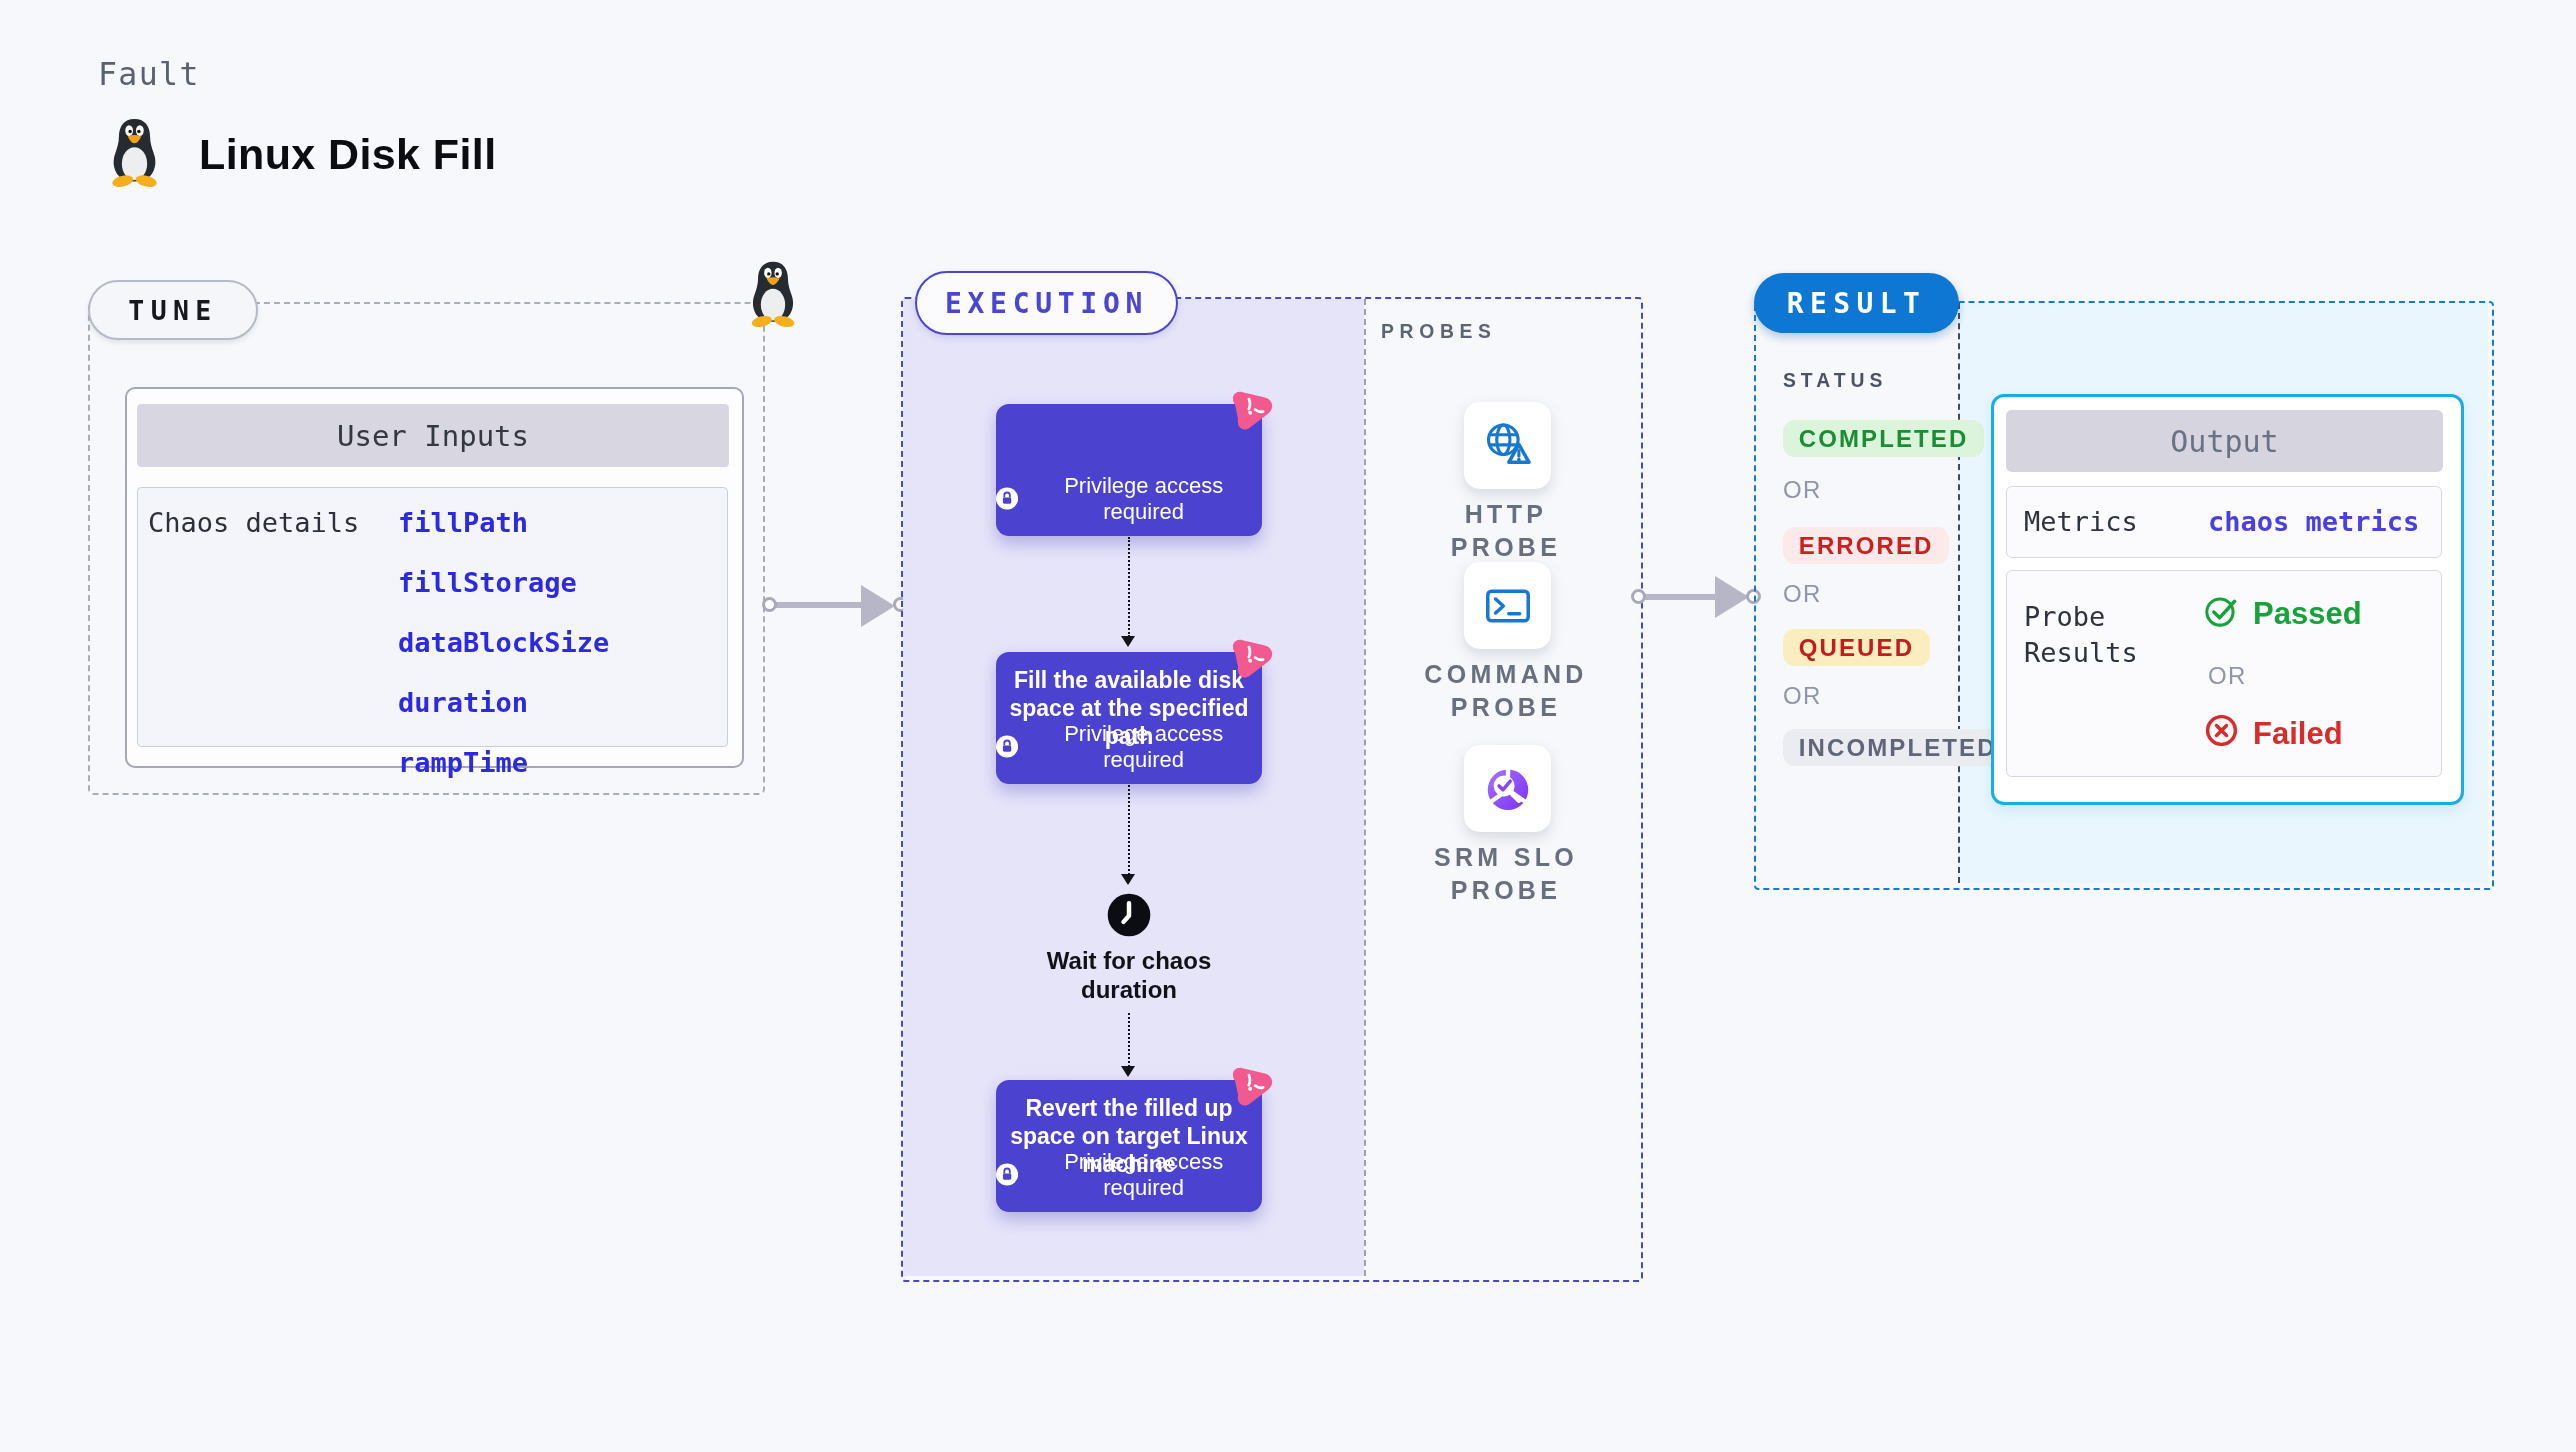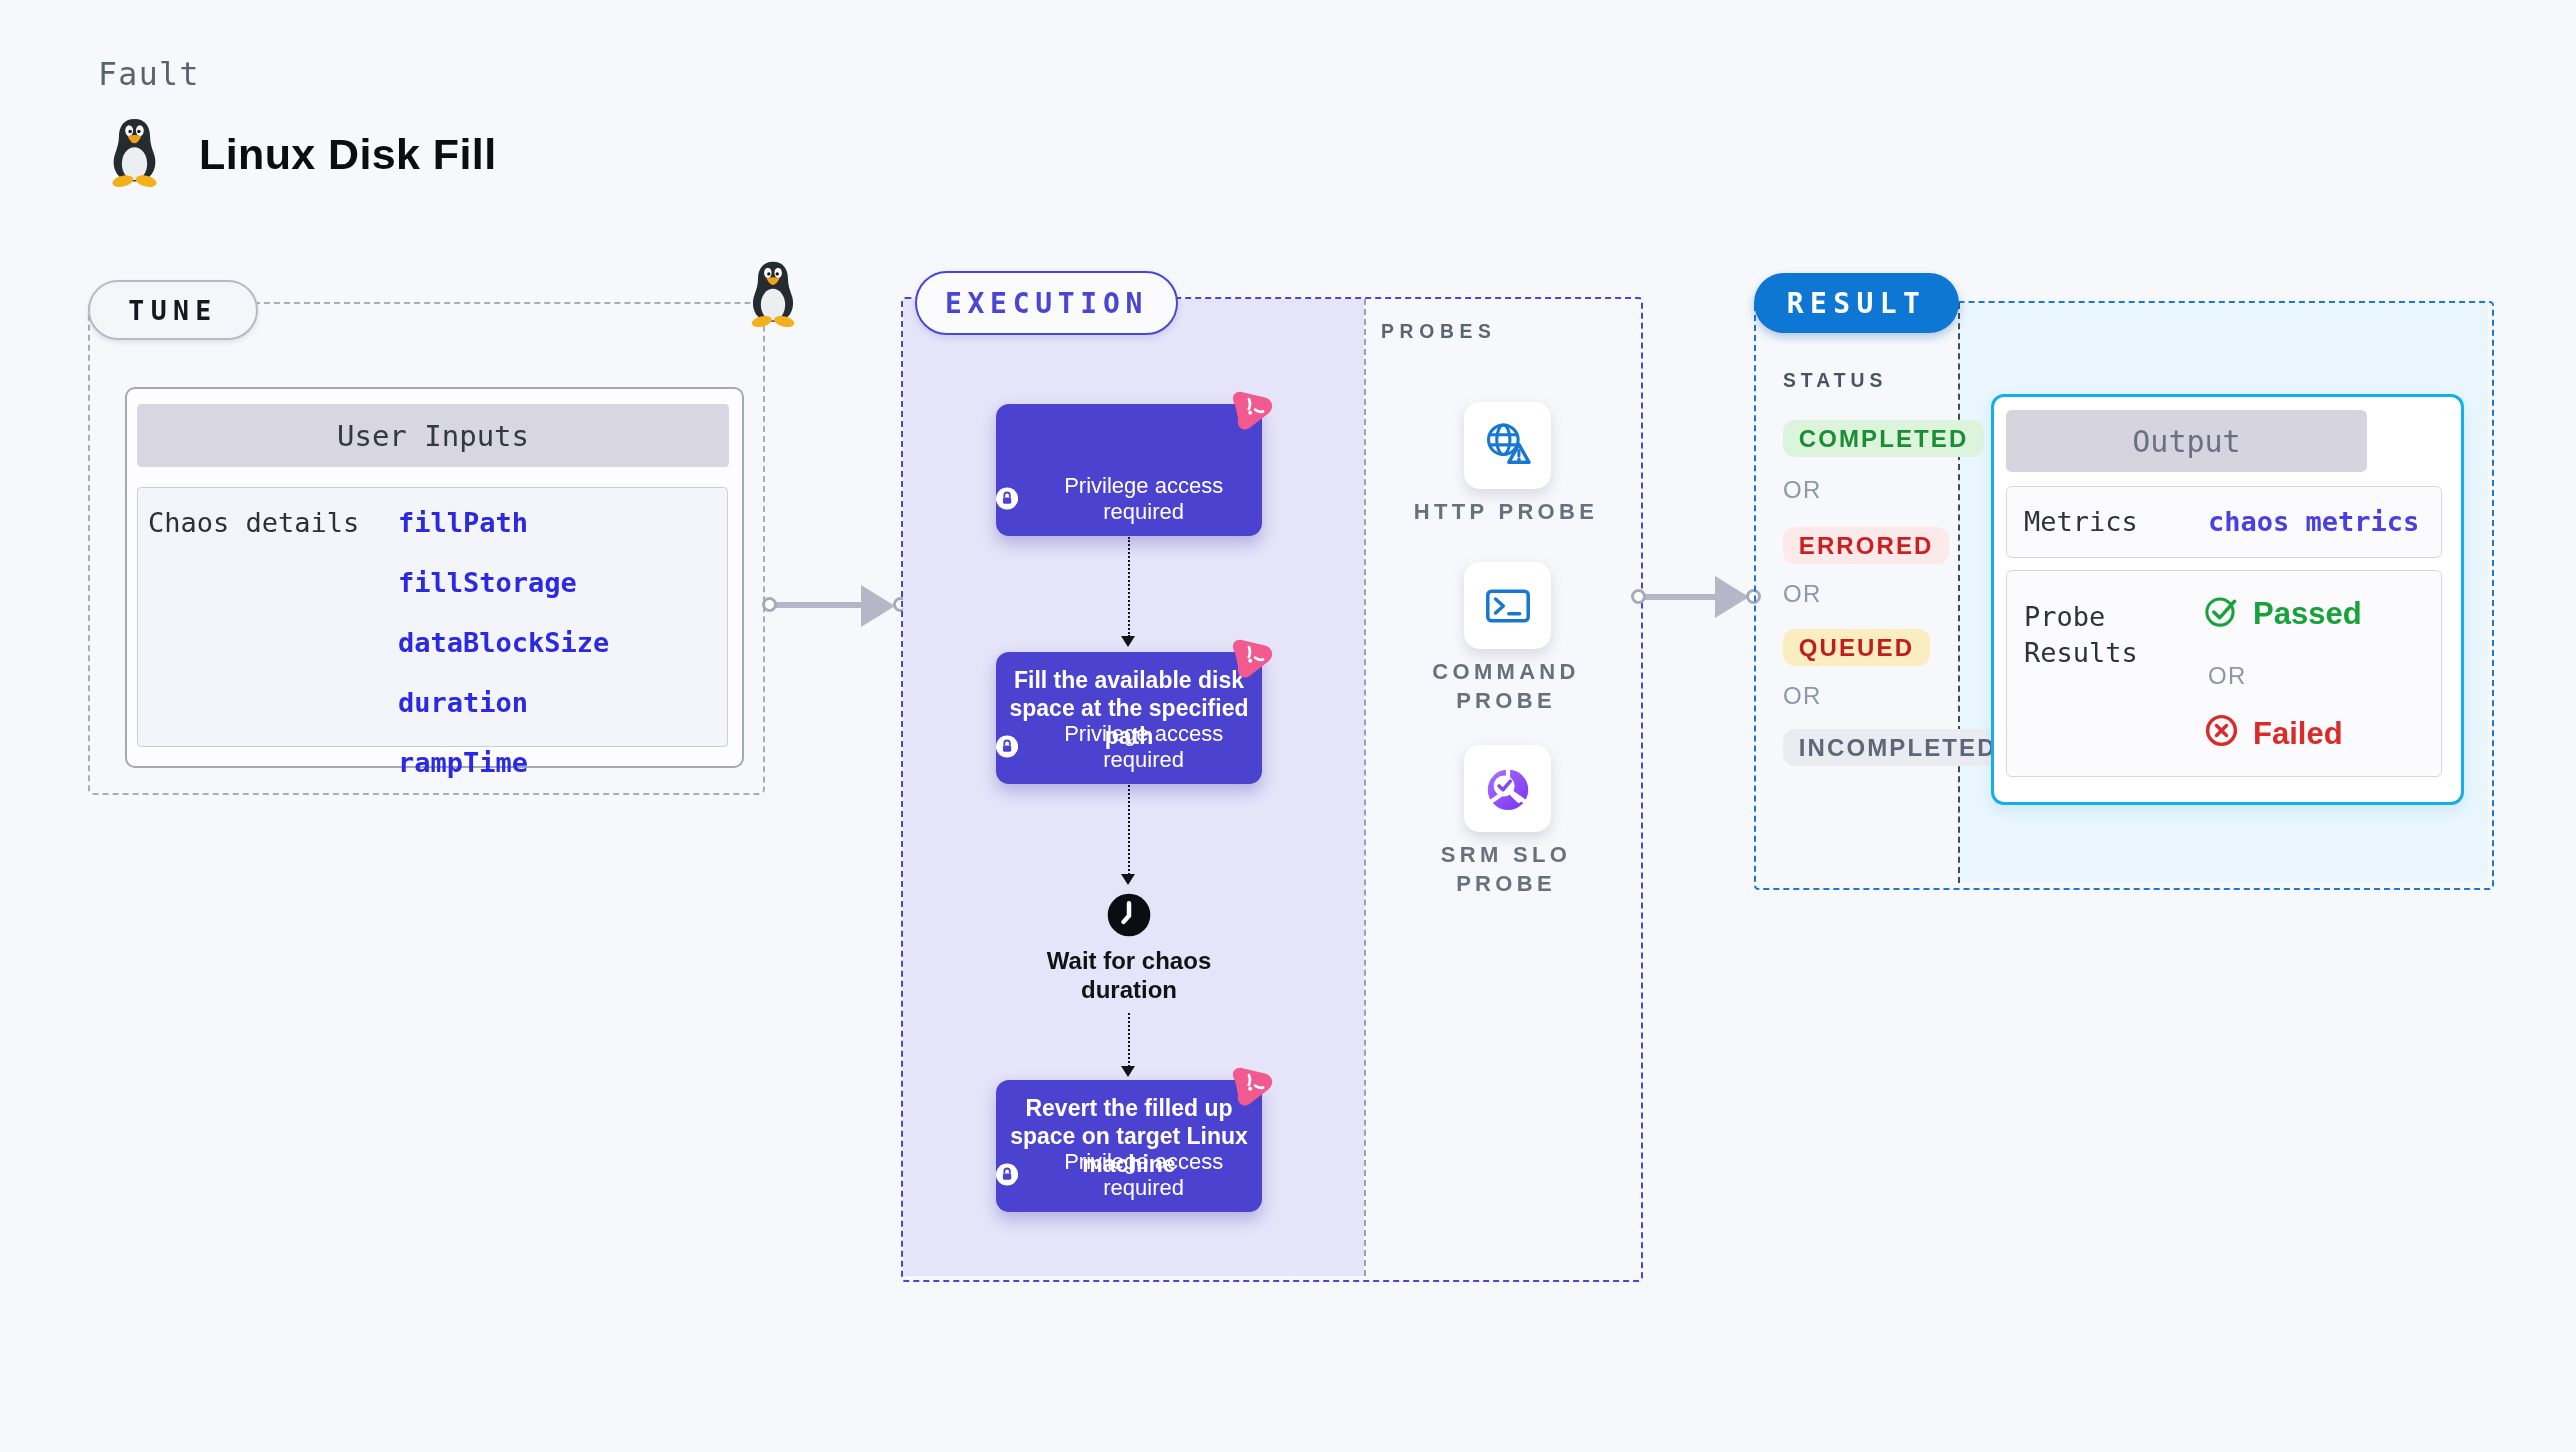--- a/index.html
+++ b/index.html
@@ -68,21 +68,21 @@
   .clock{left:1107px;top:893px;width:44px;height:44px;}
   .wait-label{left:1000px;top:946px;width:258px;text-align:center;font-size:24px;font-weight:700;
               color:#101216;line-height:1.22;}
 
   
   .probes-label{left:1381px;top:321px;font-size:19.3px;font-weight:700;letter-spacing:5.7px;color:#5c6474;}
   .probe-card{left:1464px;width:87px;height:87px;background:#ffffff;border-radius:15.8px;
               box-shadow:0 5.7px 13px rgba(80,90,120,.18);}
   .probe1{top:402px;} .probe2{top:562px;} .probe3{top:745px;}
   .probe-icon{width:56px;height:56px;}
-  .probe-name{left:1413px;width:186px;text-align:center;font-size:22px;font-weight:700;
+  .probe-name{left:1413px;width:186px;text-align:center;font-size:25px;font-weight:700;
               letter-spacing:4.3px;color:#68707f;line-height:1.3;}
   .pn1{top:498px;} .pn2{top:658px;} .pn3{top:841px;}
 
   
   .result-box{left:1754px;top:301px;width:736px;height:585px;border:2.1px dashed #1879d3;border-radius:4.3px;}
   .result-fill{left:1958px;top:303px;width:530px;height:580px;background:#e9f6fd;}
   .result-divider{left:1958px;top:303px;height:580px;width:0;border-left:2.1px dashed #424a5a;}
   .result-pill{left:1754px;top:273px;width:205px;height:60px;background:#0e76d3;border-radius:33px;
                color:#fff;font-weight:700;font-size:28px;letter-spacing:6.4px;
                box-shadow:0 4.3px 10px rgba(14,90,180,.30);}
@@ -91,21 +91,21 @@
          font-size:24px;font-weight:700;letter-spacing:2.1px;}
   .badge-completed{top:420px;background:#dcf4dc;color:#1b8e35;}
   .badge-errored{top:527px;background:#fceaea;color:#cd1f1f;}
   .badge-queued{top:629px;background:#faeec0;color:#c01d1d;}
   .badge-incompleted{top:729px;background:#ebecf2;color:#5f6678;}
   .status-or{left:1783px;font-size:24px;font-weight:500;color:#8e96a8;letter-spacing:1.4px;}
   .or1{top:476px;} .or2{top:580px;} .or3{top:682px;}
 
   .output-card{left:1991px;top:394px;width:467px;height:405px;background:#ffffff;border:3.6px solid #14aee8;
                border-radius:13px;box-shadow:0 5.7px 13px rgba(30,140,200,.12);}
-  .output-header{left:2006px;top:410px;width:361px;height:62px;background:#d5d4df;border-radius:5.7px;
+  .output-header{left:2006px;top:410px;width:437px;height:62px;background:#d5d4df;border-radius:5.7px;
                  font-size:30px;color:#6a7183;}
   .metrics-row{left:2006px;top:486px;width:434px;height:70px;background:#fbfbfd;border:1.4px solid #d5d8e0;border-radius:5.7px;}
   .metrics-label{left:2024px;top:506px;font-size:27px;color:#2e323d;}
   .metrics-link{left:2208px;top:506px;font-size:27px;font-weight:700;color:#4a3fe2;}
   .probe-row{left:2006px;top:570px;width:434px;height:205px;background:#fbfbfd;border:1.4px solid #d5d8e0;border-radius:5.7px;}
   .probe-results-label{left:2024px;top:599px;width:165px;font-size:27px;color:#2e323d;line-height:1.35;}
   .passed-icon{left:2203px;top:592px;width:37px;height:37px;}
   .passed-text{left:2253px;top:596px;font-size:31px;font-weight:700;color:#17a23b;}
   .output-or{left:2208px;top:662px;font-size:24px;font-weight:500;color:#8e96a8;letter-spacing:1.4px;}
   .failed-icon{left:2203px;top:712px;width:37px;height:37px;}

